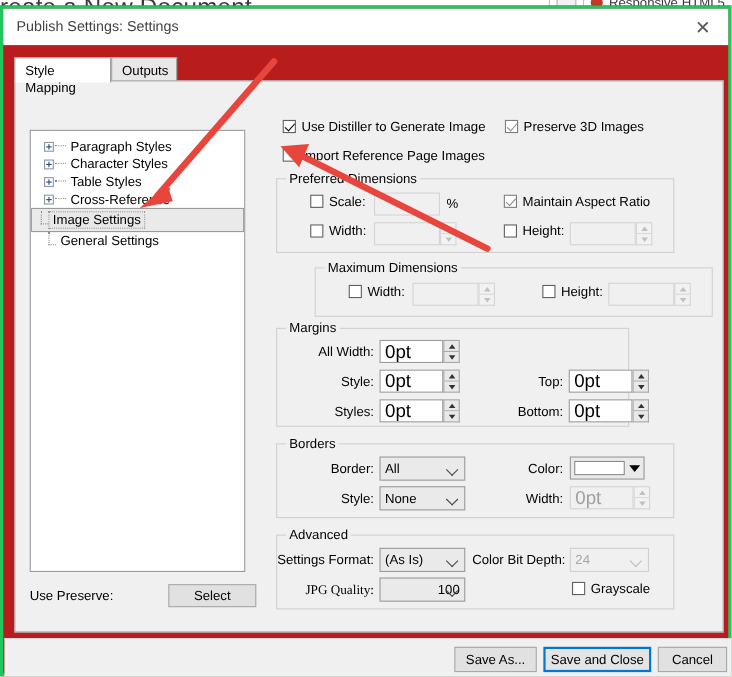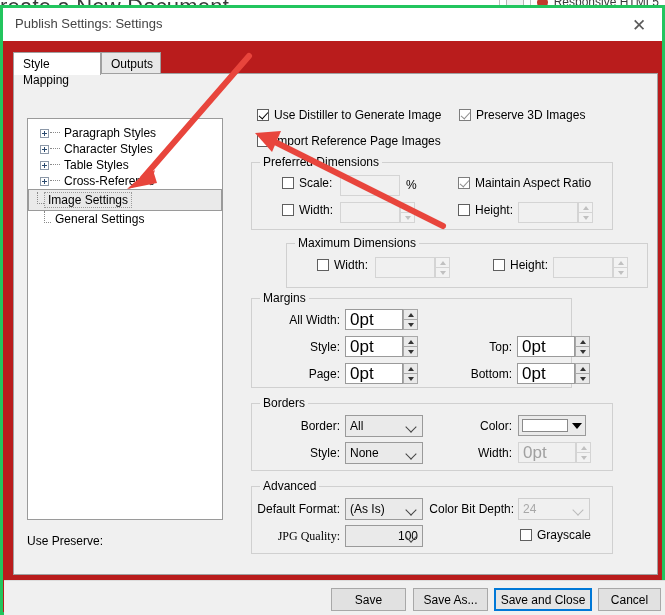--- a/index.html
+++ b/index.html
@@ -204,20 +204,21 @@
       <div class="tlabel">Image Settings</div>
     </div>
     <div class="tnode">
       <div class="leafdots"></div>
       <div class="tlabel">General Settings</div>
     </div>
   </div>
 
   <div id="use-template-row">
     <div class="flabel">Use Preserve:</div>
+    <div class="btn" id="select-btn">Select</div>
   </div>
 
   <div id="rpane">
 
     <div class="chk-row" style="position:absolute;left:6px;top:4px;">
       <div class="cbox on"></div>
       <span>Use Distiller to Generate Image</span>
     </div>
     <div class="chk-row" style="position:absolute;left:208px;top:4px;">
       <div class="cbox on dis"></div>
@@ -325,21 +326,21 @@
         <div class="tin" style="width:58px;">0pt</div>
         <div class="spin">
           <div class="spb">
               <div class="arrU"></div>
             </div>
           <div class="spb">
               <div class="arrD"></div>
             </div>
         </div>
       </div>
-      <div class="lbl" style="position:absolute;left:10px;top:68px;width:78px;">Page:</div>
+      <div class="lbl" style="position:absolute;left:10px;top:68px;width:78px;">Styles:</div>
       <div style="position:absolute;left:93px;top:64px;display:flex;">
         <div class="tin" style="width:58px;">0pt</div>
         <div class="spin">
           <div class="spb">
               <div class="arrU"></div>
             </div>
           <div class="spb">
               <div class="arrD"></div>
             </div>
         </div>
@@ -396,21 +397,21 @@
             </div>
           <div class="spb dis">
               <div class="arrD"></div>
             </div>
         </div>
       </div>
     </div>
 
     <div class="grp" style="left:0;top:382px;width:362px;height:68px;">
       <div class="grp-title">Advanced</div>
-      <div class="lbl" style="position:absolute;left:-2px;top:15px;width:90px;">Default Format:</div>
+      <div class="lbl" style="position:absolute;left:-2px;top:15px;width:90px;">Settings Format:</div>
       <div class="sel" style="position:absolute;left:93px;top:11px;width:78px;">
         <span>(As Is)</span>
         <span class="chev"></span>
       </div>
       <div class="lbl" style="position:absolute;left:-2px;top:42px;width:90px;font-family:Liberation Serif, serif;">JPG Quality:</div>
       <div class="sel" style="position:absolute;left:93px;top:38px;width:78px;justify-content:flex-end;">
         <span>100</span>
         <span class="chev"></span>
       </div>
       <div class="lbl" style="position:absolute;left:168px;top:15px;width:94px;">Color Bit Depth:</div>
@@ -419,21 +420,20 @@
         <span class="chev"></span>
       </div>
       <div class="chk-row" style="position:absolute;left:268px;top:41px;">
         <div class="cbox"></div>
         <span>Grayscale</span>
       </div>
     </div>
   </div>
 
   <div id="bottombar">
-    <div class="fbtn" style="left:327px;width:75px;">Save</div>
     <div class="fbtn focus" style="left:490px;width:98px;">Save and Close</div>
     <div class="fbtn" style="left:409px;width:75px;">Save As...</div>
     <div class="fbtn" style="left:594px;width:63px;">Cancel</div>
   </div>
 </div>
 
 <svg id="overlay">
   <g>
     <line x1="249" y1="56" x2="143" y2="178" stroke="#e8453c" stroke-width="6" stroke-linecap="round"></line>
     <polygon points="128,189 155,170 150,186 154,180" fill="#e8453c"></polygon>

